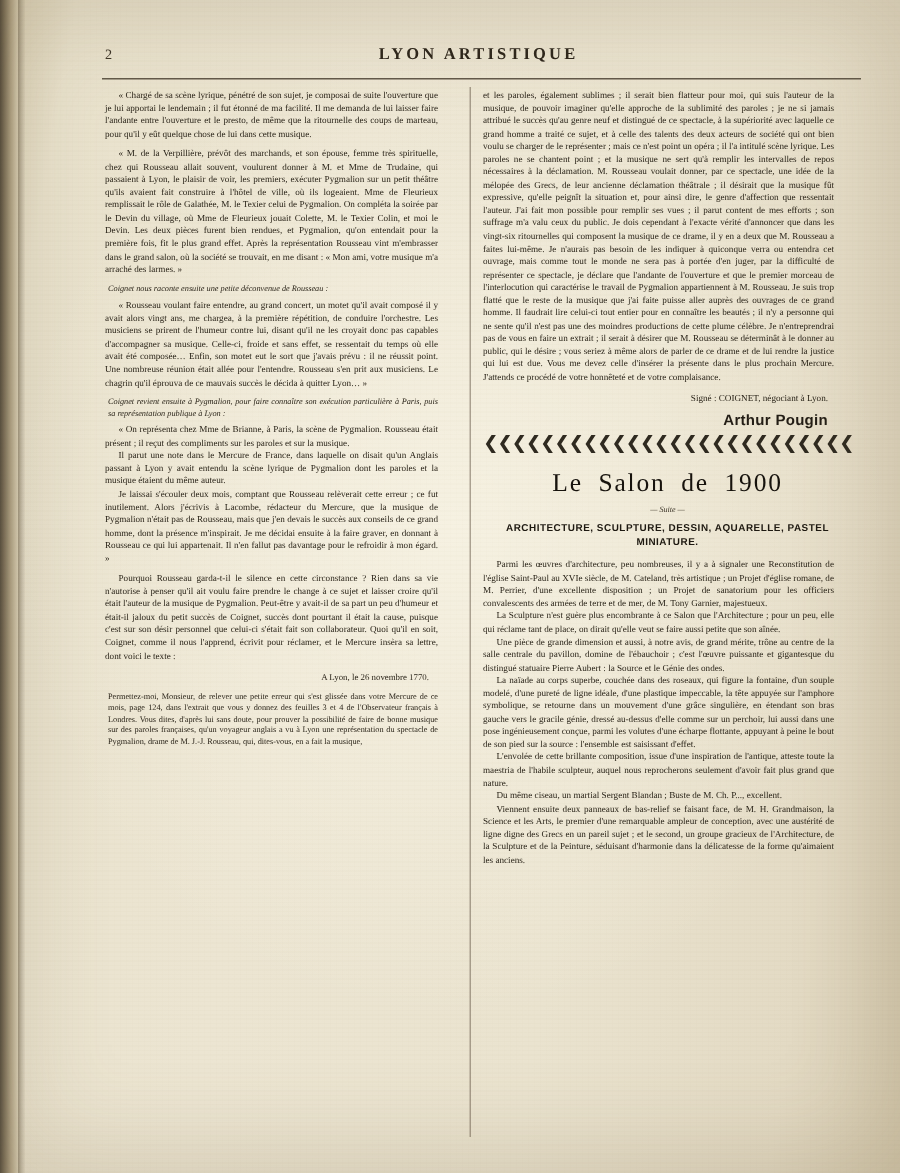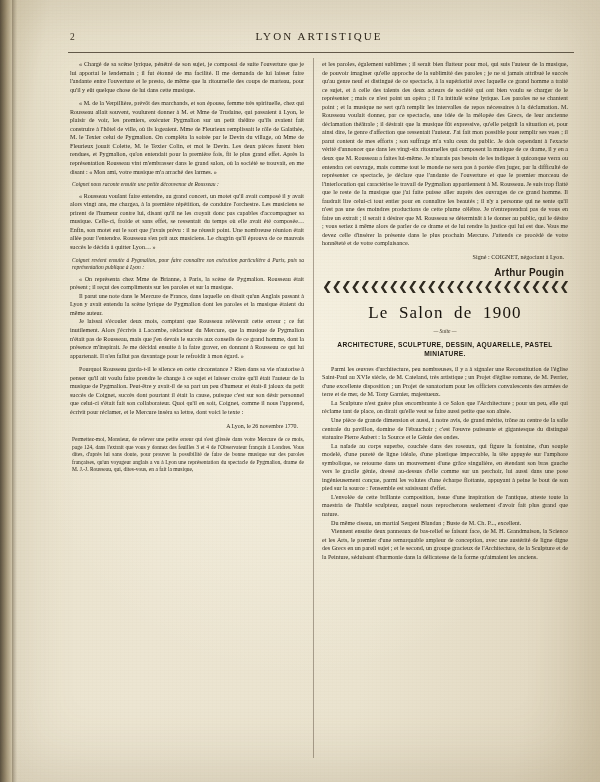--- a/index.html
+++ b/index.html
@@ -81,20 +81,21 @@
   }
   .head-title {
     position: absolute;
     left: 0; right: 0;
     top: 0;
     text-align: center;
     font-size: 11px;
     letter-spacing: 2.1px;
     color: #2c251b;
     font-family: "Liberation Serif", serif;
+    font-weight: bold;
   }
   .head-rule {
     position: absolute;
     left: 46px;
     right: 4px;
     top: 52px;
     height: 1px;
     background: #4a4133;
     opacity: 0.85;
   }
@@ -116,21 +117,21 @@
     position: absolute;
     left: 291px;
     top: 58px;
     width: 1px;
     height: 700px;
     background: #6d6150;
     opacity: 0.55;
   }
 
   p {
-    margin: 0 0 0 0;
+    margin: 0 12px 0 0;
     text-indent: 9px;
   }
   p.spaced { margin-top: 5px; }
   .noindent { text-indent: 0; }
   i, .i { font-style: italic; }
 
   .inset {
     font-size: 5.5px;
     line-height: 7.6px;
     margin-top: 5px;

